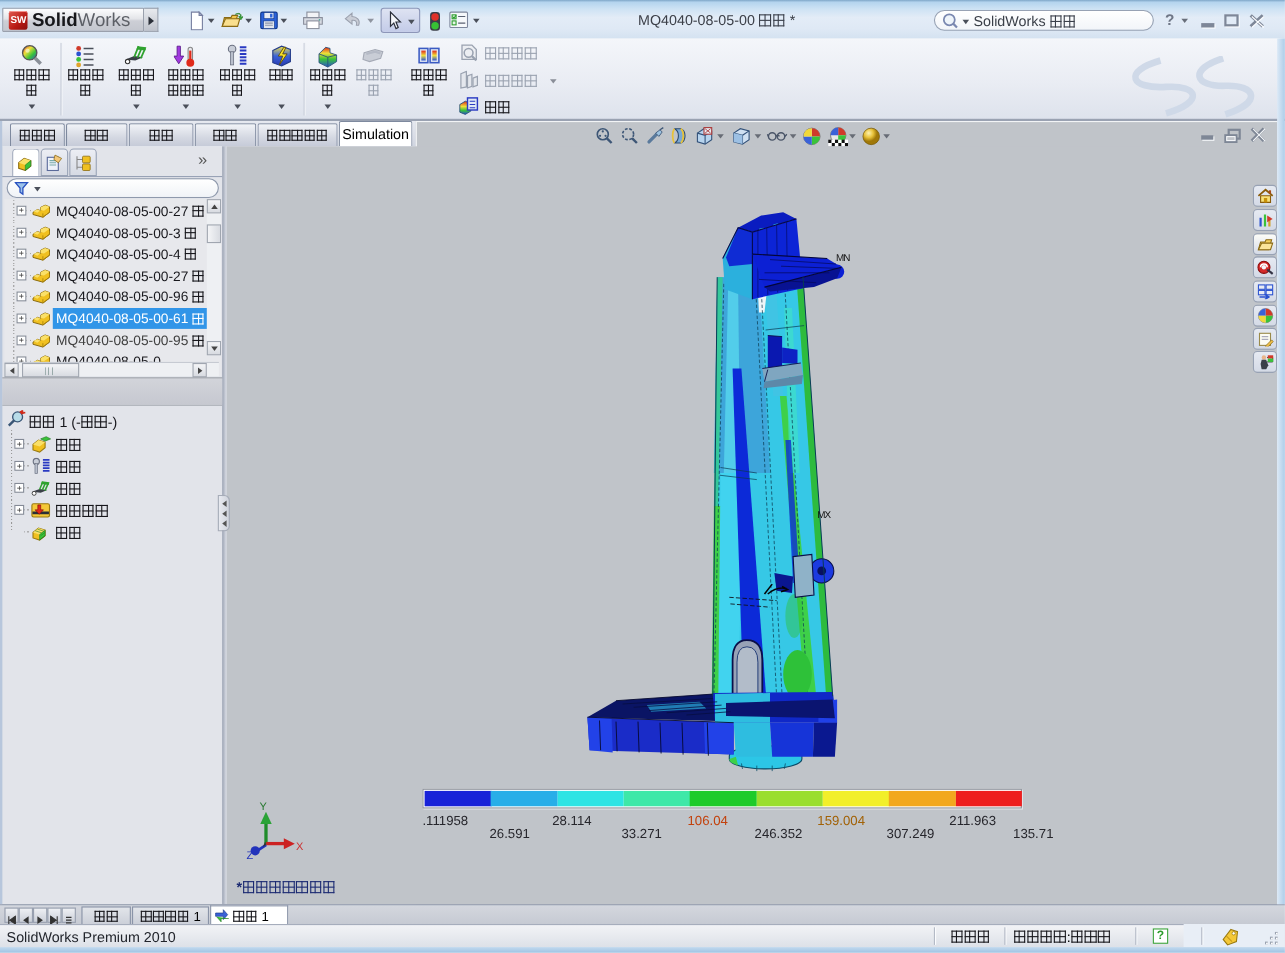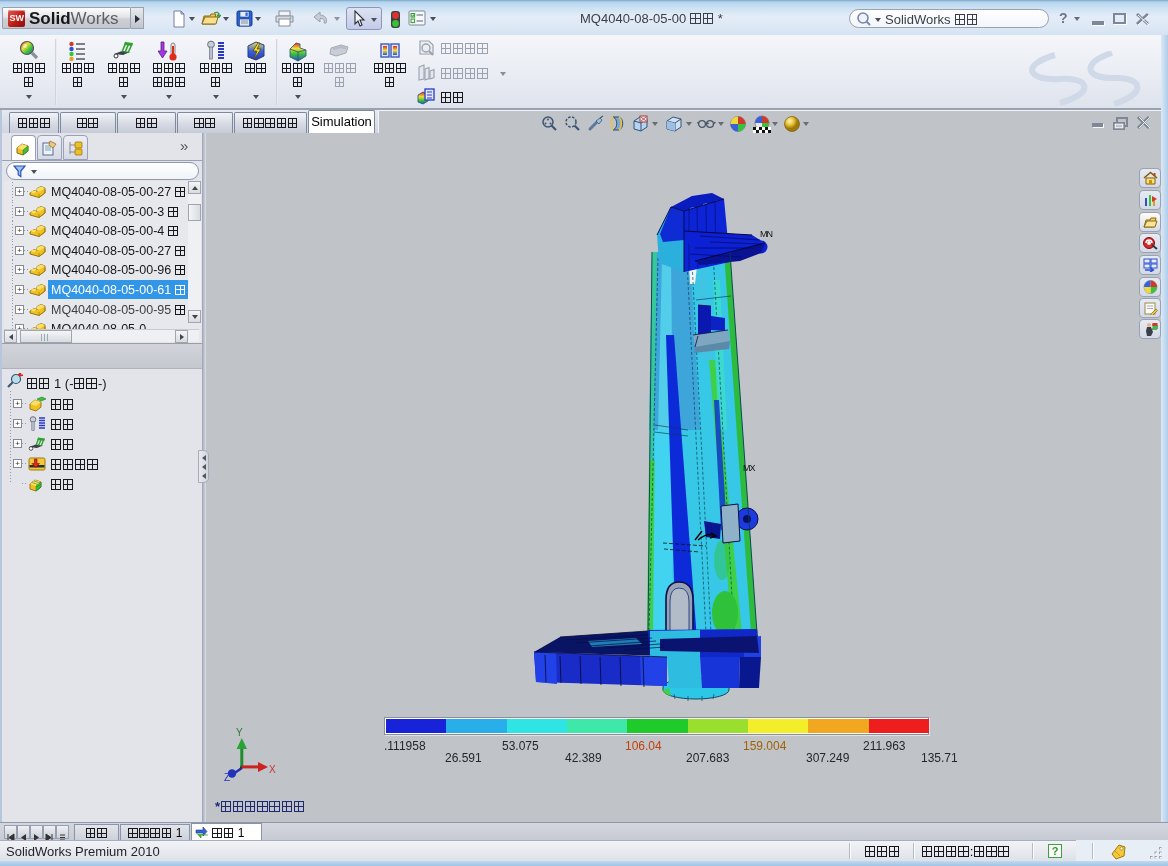--- a/index.html
+++ b/index.html
@@ -652,27 +652,27 @@
 <div class="a" style="left:61.3px;top:1px;width:60.8px;height:14px;background:#28aee8"></div>
 <div class="a" style="left:121.7px;top:1px;width:60.8px;height:14px;background:#2ee4e4"></div>
 <div class="a" style="left:182.0px;top:1px;width:60.8px;height:14px;background:#3ee8a8"></div>
 <div class="a" style="left:242.3px;top:1px;width:60.8px;height:14px;background:#1ecb2a"></div>
 <div class="a" style="left:302.7px;top:1px;width:60.8px;height:14px;background:#9ade2e"></div>
 <div class="a" style="left:363.0px;top:1px;width:60.8px;height:14px;background:#f2ef2a"></div>
 <div class="a" style="left:423.3px;top:1px;width:60.8px;height:14px;background:#f2a81e"></div>
 <div class="a" style="left:483.7px;top:1px;width:60.8px;height:14px;background:#ee1e1e"></div>
 </div>
 <span class="a" style="left:384px;top:739px;font-size:12px;color:#26262c">.111958</span>
-<span class="a" style="left:502px;top:739px;font-size:12px;color:#26262c">53.075</span>
+<span class="a" style="left:502px;top:739px;font-size:12px;color:#26262c">28.114</span>
 <span class="a" style="left:625px;top:739px;font-size:12px;color:#c2410c">106.04</span>
 <span class="a" style="left:743px;top:739px;font-size:12px;color:#a16207">159.004</span>
 <span class="a" style="left:863px;top:739px;font-size:12px;color:#26262c">211.963</span>
 <span class="a" style="left:445px;top:751px;font-size:12px;color:#26262c">26.591</span>
-<span class="a" style="left:565px;top:751px;font-size:12px;color:#26262c">42.389</span>
-<span class="a" style="left:686px;top:751px;font-size:12px;color:#26262c">207.683</span>
+<span class="a" style="left:565px;top:751px;font-size:12px;color:#26262c">33.271</span>
+<span class="a" style="left:686px;top:751px;font-size:12px;color:#26262c">246.352</span>
 <span class="a" style="left:806px;top:751px;font-size:12px;color:#26262c">307.249</span>
 <span class="a" style="left:921px;top:751px;font-size:12px;color:#26262c">135.71</span>
 <svg class="a" style="left:218px;top:722px" width="64" height="64" viewBox="218 722 64 64">
 <text x="236" y="736" font-size="10" fill="#2a7a33" font-family="Liberation Sans">Y</text>
 <rect x="240.3" y="747" width="3" height="21" fill="#1f8c2a"></rect>
 <polygon points="241.8,738 236.6,749 247,749" fill="#2aa336"></polygon>
 <polygon points="268,767 258,762 258,772" fill="#cc2222"></polygon>
 <rect x="242" y="765.4" width="17" height="3" fill="#cc2222"></rect>
 <text x="269" y="773" font-size="10" fill="#cc3333" font-family="Liberation Sans">X</text>
 <path d="M242,768 l-9,6" stroke="#2233bb" stroke-width="2.5"></path>

